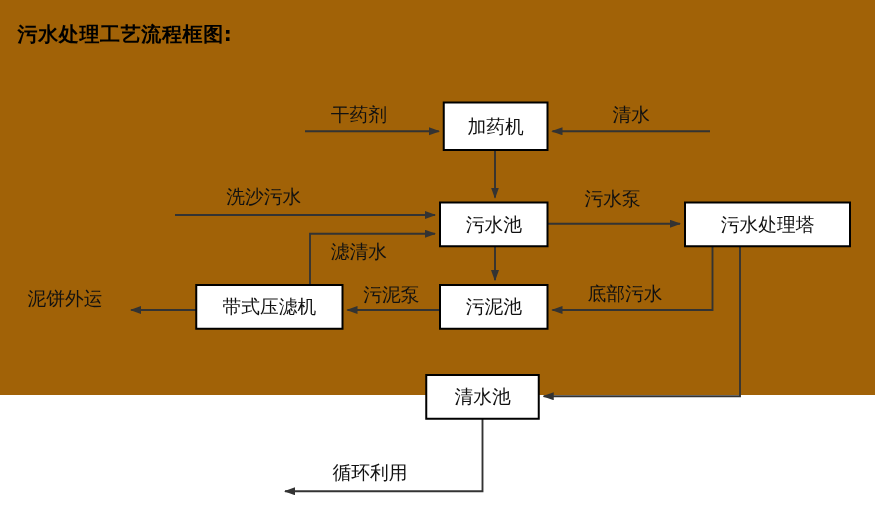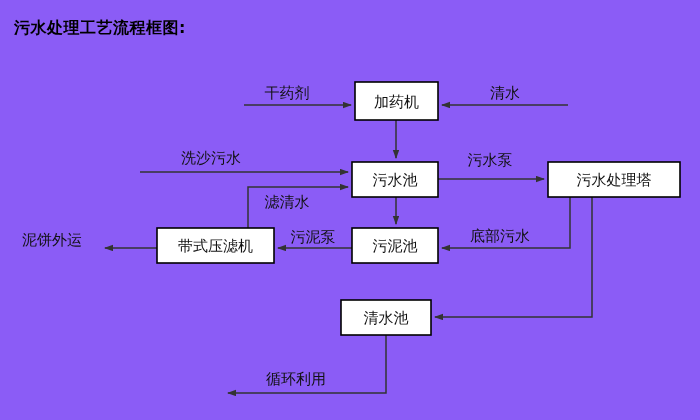--- a/index.html
+++ b/index.html
@@ -10,22 +10,22 @@
   body {
     width: 700px;
     height: 420px;
     font-family: "DejaVu Sans", "Liberation Sans", sans-serif;
     overflow: hidden;
     position: relative;
   }
   #diagram-root {
     position: relative;
     width: 700px;
-    height: 420px;
-    background: #8b5cf6;
+    height: 316px;
+    background: #a16207;
   }
   .page-title {
     position: absolute;
     left: 14px;
     top: 18px;
     font-size: 16px;
     font-weight: bold;
     color: #000000;
     letter-spacing: 0.5px;
     white-space: nowrap;

